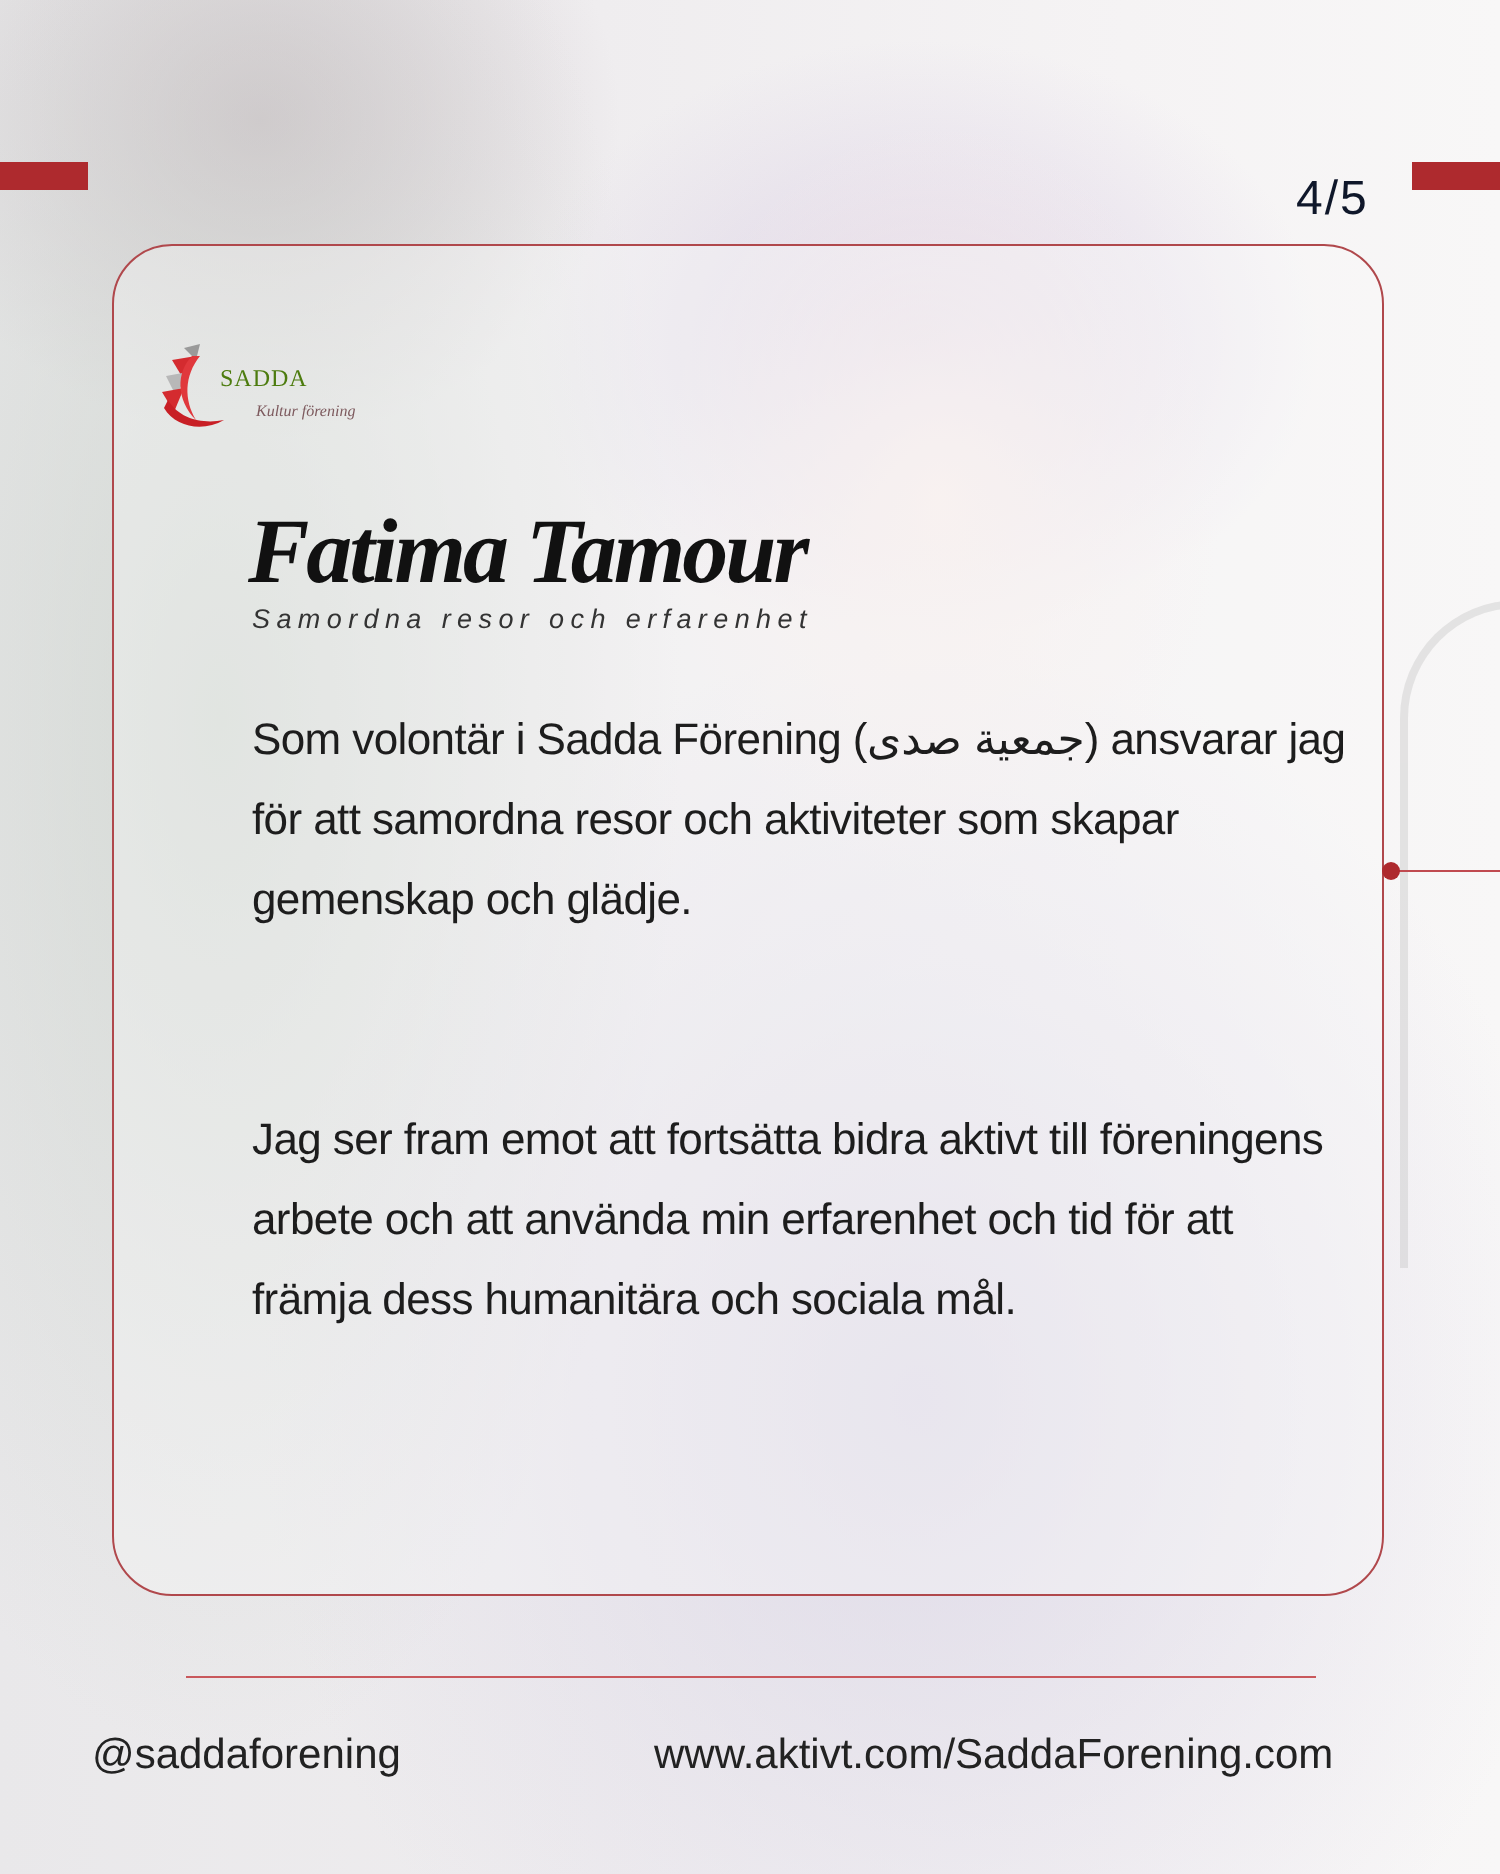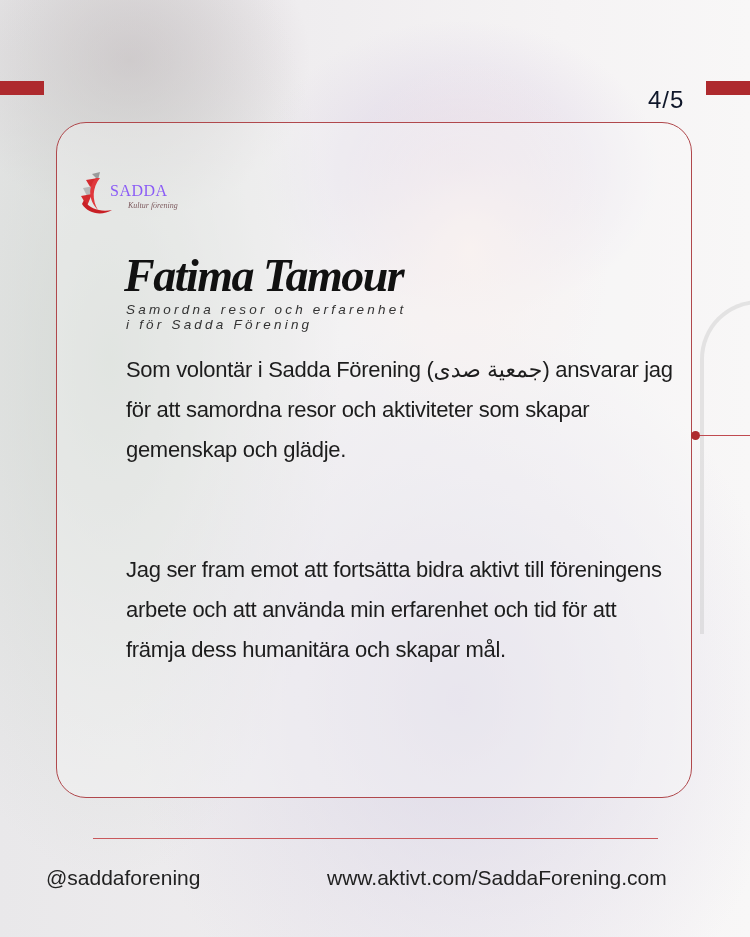--- a/index.html
+++ b/index.html
@@ -37,21 +37,21 @@
     position:absolute; left:56px; top:122px; width:636px; height:676px;
     border:1.2px solid #b0484c; border-radius:30px;
     background:rgba(250,248,250,0.35);
     box-sizing:border-box;
   }
   .hline { position:absolute; left:696px; top:435px; width:54px; height:1px; background:#c04a50; }
   .dot { position:absolute; left:691px; top:431px; width:9px; height:9px; border-radius:50%; background:#ae2a2e; }
 
   .logo { position:absolute; left:78px; top:170px; width:120px; height:50px; }
   .logo-mark { position:absolute; left:0; top:0; width:40px; height:50px; }
-  .logo-name { position:absolute; left:32px; top:12px; font-family:"Liberation Serif", serif; font-size:16px; color:#8b5cf6; letter-spacing:0.5px; }
+  .logo-name { position:absolute; left:32px; top:12px; font-family:"Liberation Serif", serif; font-size:12px; color:#4d7c0f; letter-spacing:0.5px; }
   .logo-sub { position:absolute; left:50px; top:31px; font-family:"Liberation Serif", serif; font-style:italic; font-size:8px; color:#7d5a5e; }
 
   .name {
     position:absolute; left:124px; top:250px;
     font-family:"Liberation Serif", serif; font-weight:bold; font-style:italic;
     font-size:46px; color:#111; letter-spacing:-1.5px; line-height:52px;text-align:center;
   }
   .role {
     position:absolute; left:126px; top:302px;
     font-size:13.5px; font-style:italic; color:#333; letter-spacing:3.2px; line-height:15px;
@@ -89,21 +89,20 @@
     <path d="M4 34 C10 44 24 46 34 40 C24 42 12 40 6 30 Z" fill="#c81f25"></path>
     <path d="M18 8 C10 16 10 30 20 40 C14 30 14 18 22 8 Z" fill="#e0383c"></path>
   </svg>
   <span class="logo-name">SADDA</span>
   <span class="logo-sub">Kultur förening</span>
 </div>
 
 <div class="name">Fatima Tamour</div>
 <div class="role">
   <div>Samordna resor och erfarenhet</div>
-  <div>i för Sadda Förening</div>
 </div>
 
 <div class="body-text p1">Som volontär i Sadda Förening (جمعية صدى) ansvarar jag för att samordna resor och aktiviteter som skapar gemenskap och glädje.</div>
-<div class="body-text p2">Jag ser fram emot att fortsätta bidra aktivt till föreningens arbete och att använda min erfarenhet och tid för att främja dess humanitära och skapar mål.</div>
+<div class="body-text p2">Jag ser fram emot att fortsätta bidra aktivt till föreningens arbete och att använda min erfarenhet och tid för att främja dess humanitära och sociala mål.</div>
 
 <div class="divider"></div>
 <div class="footer-left">@saddaforening</div>
 <div class="footer-right">www.aktivt.com/SaddaForening.com</div>
 
 </body></html>

